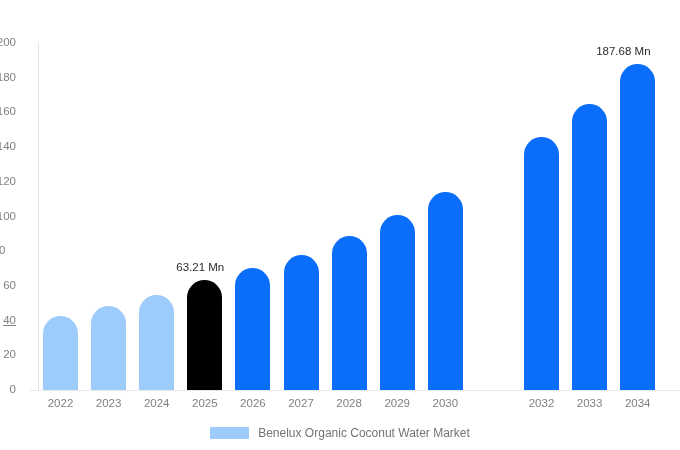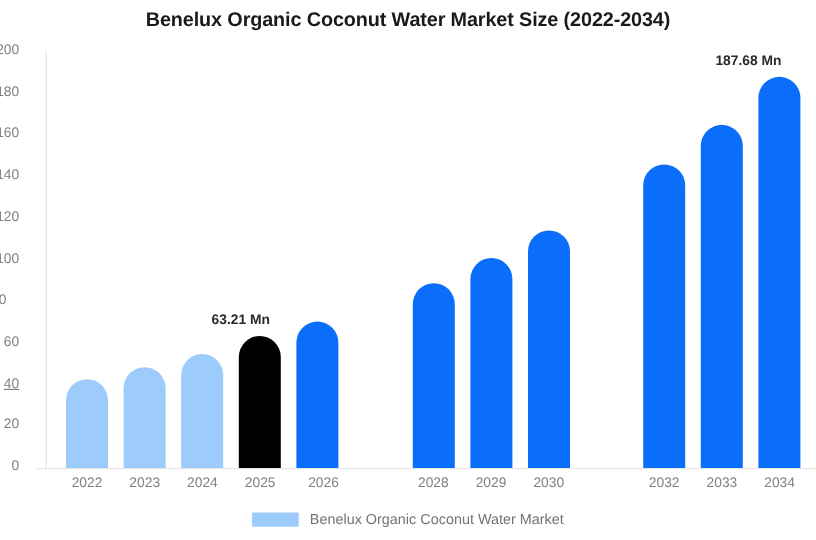--- a/index.html
+++ b/index.html
@@ -65,21 +65,20 @@
     position: absolute;
     left: 0;
     top: 0;
     width: 34px;
     height: 450px;
   }
   .bar-slot {
     position: absolute;
     bottom: 0;
     width: 35px;
-    margin-left: 12px;
   }
   .bar {
     position: absolute;
     bottom: 0;
     left: 0;
     width: 35px;
     border-radius: 17.5px 17.5px 0 0;
   }
   .bar-label {
     position: absolute;
@@ -88,21 +87,21 @@
     width: 35px;
     text-align: center;
     font-size: 11.5px;
     color: #808080;
     line-height: 1;
     white-space: nowrap;
   }
   .value-label {
     position: absolute;
     font-size: 11.5px;
-    font-weight: bold;
+    font-weight: normal;
     color: #2b2b2b;
     white-space: nowrap;
   }
   #legend {
     position: absolute;
     left: 0;
     top: 426px;
     width: 680px;
     display: flex;
     align-items: center;
@@ -119,21 +118,20 @@
     font-size: 12px;
     color: #737373;
     white-space: nowrap;
   }
 </style>
 </head>
 <body>
 
 <div id="chart-root">
 
-  <div id="chart-title">Benelux Organic Coconut Water Market Size (2022-2034)</div>
 
   <div id="y-ticks">
       <div class="y-tick" style="top: 37px;">200</div>
       <div class="y-tick" style="top: 71.7px;">180</div>
       <div class="y-tick" style="top: 106.4px;">160</div>
       <div class="y-tick" style="top: 141.1px;">140</div>
       <div class="y-tick" style="top: 175.8px;">120</div>
       <div class="y-tick" style="top: 210.5px;">100</div>
       <div class="y-tick" style="top: 245.2px; text-align: center;">80</div>
       <div class="y-tick" style="top: 279.9px;">60</div>
@@ -158,21 +156,25 @@
         <div class="bar" title="2024: 54.6" style="height: 94.731px; background: rgb(157, 204, 252);"></div>
         <div class="bar-label" style="bottom: -19px;">2024</div>
       </div>
       <div class="bar-slot" style="left: 149.3px; height: 347px;">
         <div class="bar" title="2025: 63.21" style="height: 109.669px; background: rgb(0, 0, 0);"></div>
         <div class="bar-label" style="bottom: -19px;">2025</div>
       </div>
       <div class="value-label" style="bottom: 116.669px; left: 138.3px;">63.21 Mn</div>
       <div class="bar-slot" style="left: 197.4px; height: 347px;">
         <div class="bar" title="2026: 70.2" style="height: 121.797px; background: rgb(11, 110, 251);"></div>
-        <div class="bar-label" style="bottom: -19px; text-align: right;">2026</div>
+        <div class="bar-label" style="bottom: -19px;">2026</div>
+      </div>
+      <div class="bar-slot" style="left: 245.5px; height: 347px;">
+        <div class="bar" title="2027: 77.8" style="height: 134.983px; background: rgb(11, 110, 251);"></div>
+        <div class="bar-label" style="bottom: -19px;">2027</div>
       </div>
       <div class="bar-slot" style="left: 293.6px; height: 347px;">
         <div class="bar" title="2028: 89" style="height: 154.415px; background: rgb(11, 110, 251);"></div>
         <div class="bar-label" style="bottom: -19px;">2028</div>
       </div>
       <div class="bar-slot" style="left: 341.7px; height: 347px;">
         <div class="bar" title="2029: 101" style="height: 175.235px; background: rgb(11, 110, 251);"></div>
         <div class="bar-label" style="bottom: -19px;">2029</div>
       </div>
       <div class="bar-slot" style="left: 389.8px; height: 347px;">

